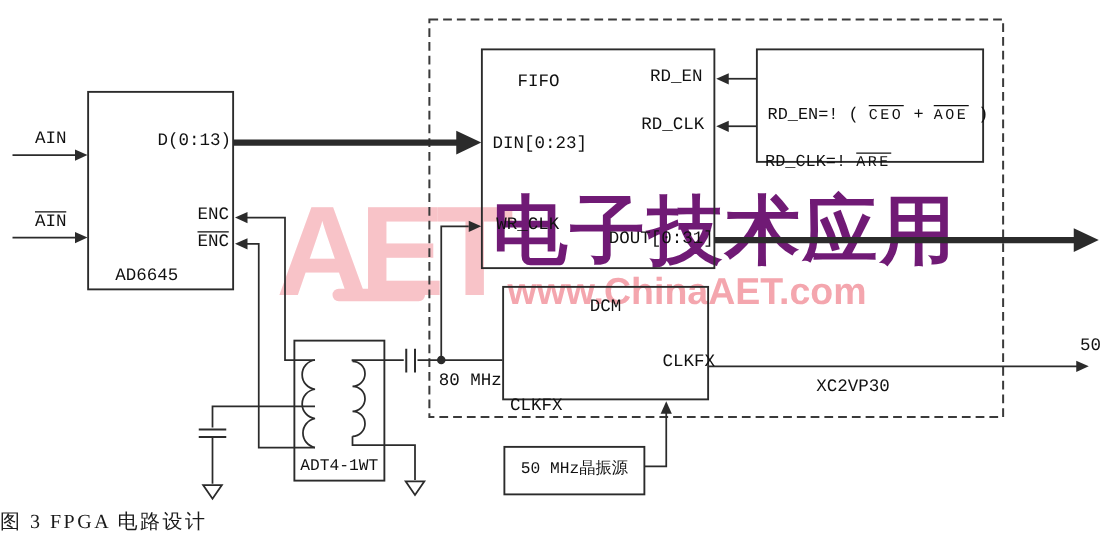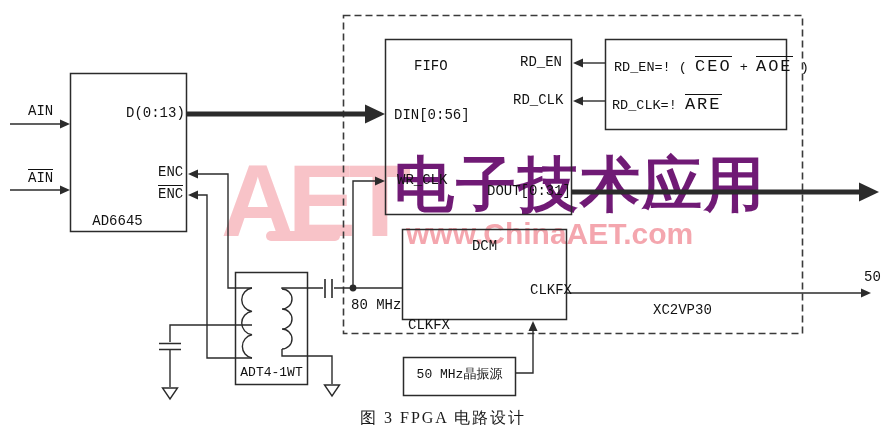--- a/index.html
+++ b/index.html
@@ -13,23 +13,23 @@
   .wm-cn{left:394px;top:152px;font-family:"Liberation Serif",serif;font-weight:bold;
          font-size:60px;line-height:1.1;letter-spacing:2px;color:#701a75;}
   .wm-url{left:406px;top:217px;font-family:"Liberation Sans",sans-serif;font-weight:bold;
           font-size:30px;color:#f4a6ae;letter-spacing:0px;}
   
   svg.wires{position:absolute;left:0;top:0;z-index:1;}
   .lbl{position:absolute;z-index:2;font-size:14px;line-height:1.1;white-space:nowrap;}
   .ctr{text-align:center;}
   .ov{display:inline-block;border-top:1.4px solid #111;padding-top:1px;line-height:1.0;}
   .eq{font-size:13.5px;}
-  .eq .ov{letter-spacing:2px;font-size:17px;}
+  .eq .ov{letter-spacing:2px;font-size:12px;margin-top:28px;}
   .small{font-size:13px;}
-  .caption{left:0;top:409px;width:886px;text-align:center;
+  .caption{left:0;top:409px;width:886px;
            font-family:"Liberation Serif",serif;font-size:16px;letter-spacing:2px;color:#1a1a1a;}
 </style>
 </head>
 <body>
 
 <div class="stage">
 
   <div class="wm wm-logo">AET</div>
   <div class="wm wm-tail"></div>
   <div class="wm wm-cn">电子技术应用</div>
@@ -104,21 +104,21 @@
 
   <div class="lbl" style="left:28px;top:104px;">AIN</div>
   <div class="lbl" style="left:28px;top:169px;"><span class="ov">AIN</span></div>
 
   <div class="lbl" style="left:126px;top:106px;">D(0:13)</div>
   <div class="lbl" style="left:158px;top:165px;">ENC</div>
   <div class="lbl" style="left:158px;top:185px;"><span class="ov">ENC</span></div>
   <div class="lbl ctr" style="left:70px;top:214px;width:95px;">AD6645</div>
 
   <div class="lbl" style="left:414px;top:59px;">FIFO</div>
-  <div class="lbl" style="left:394px;top:108px;">DIN[0:56]</div>
+  <div class="lbl" style="left:394px;top:108px;">DIN[0:23]</div>
   <div class="lbl" style="left:397px;top:173px;">WR_CLK</div>
   <div class="lbl" style="left:520px;top:55px;">RD_EN</div>
   <div class="lbl" style="left:513px;top:93px;">RD_CLK</div>
   <div class="lbl" style="left:487px;top:184px;">DOUT[0:31]</div>
 
   <div class="lbl eq" style="left:614px;top:56px;"><span>RD_EN=! (</span> <span class="ov">CEO</span> <span>+</span> <span class="ov">AOE</span> <span>)</span></div>
   <div class="lbl eq" style="left:612px;top:94px;"><span>RD_CLK=!</span> <span class="ov">ARE</span></div>
 
   <div class="lbl ctr" style="left:402px;top:239px;width:165px;">DCM</div>
   <div class="lbl" style="left:408px;top:283px;margin-top:35px;">CLKFX</div>

